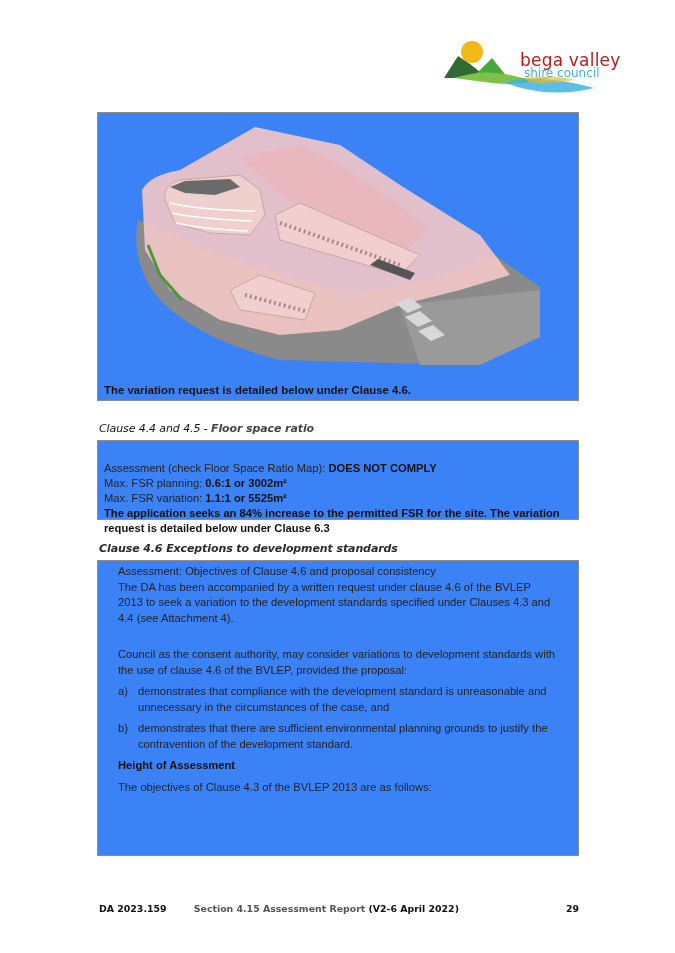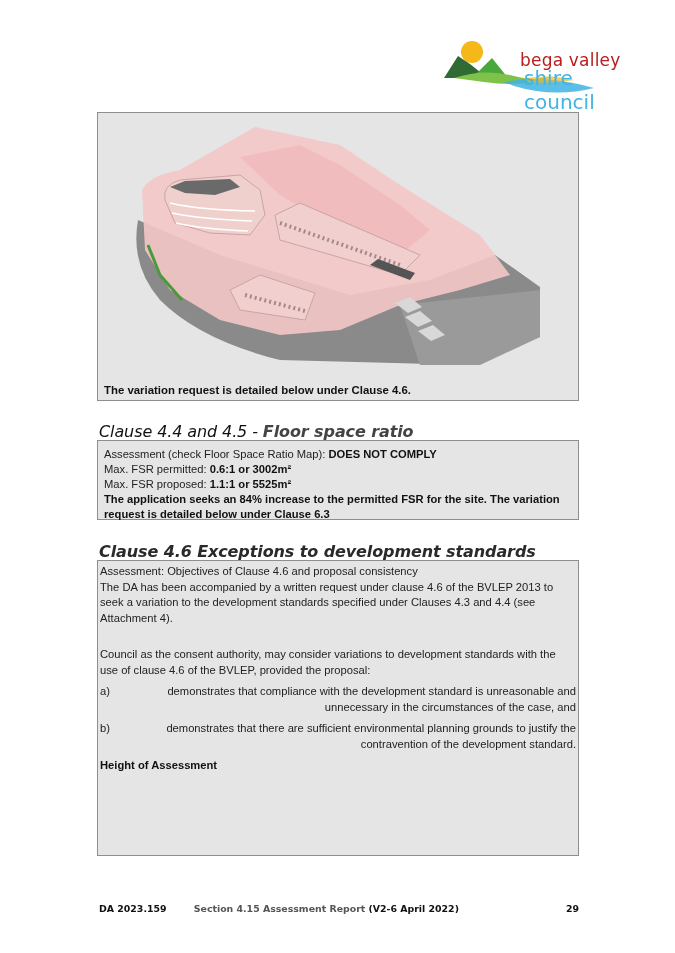--- a/index.html
+++ b/index.html
@@ -2,43 +2,43 @@
 <html><head>
 <meta charset="utf-8">
 <style>
   html, body { margin: 0; padding: 0; background: #ffffff; }
   body { width: 675px; height: 953px; position: relative; overflow: hidden;
          font-family: "Liberation Sans", sans-serif; color: #1a1a1a; }
 
   .logo { position: absolute; left: 444px; top: 38px; width: 190px; height: 68px; }
   .logo svg { position: absolute; left: 0; top: 0; }
   .logo-text1 { position: absolute; left: 76px; top: 12px; font-size: 17px; color: #b91c1c; letter-spacing: 0.2px; font-family: "DejaVu Sans", sans-serif; }
-  .logo-text2 { position: absolute; left: 80px; top: 28px; font-size: 20px; color: #3fb3e3; font-family: "DejaVu Sans", sans-serif; }
+  .logo-text2 { position: absolute; left: 80px; top: 28px; font-size: 12px; color: #3fb3e3; font-family: "DejaVu Sans", sans-serif; text-align: right; }
 
-  .box { position: absolute; left: 97px; width: 482px; border: 1px solid #8e8e8e; box-sizing: border-box; background: #e5e5e5; }
+  .box { position: absolute; left: 97px; width: 482px; border: 1px solid #8e8e8e; box-sizing: border-box; background: #3b82f6; }
   .body-text { font-family: "Liberation Sans", sans-serif; font-size: 11.2px; line-height: 15.5px; color: #222; }
 
   #figure-box { top: 112px; height: 289px; }
   .figure { position: absolute; left: 2px; top: 2px; width: 476px; height: 258px; }
   .figure-caption { position: absolute; left: 6px; top: 271px; font-weight: bold; font-size: 11.4px; color: #111; }
 
-  .heading { position: absolute; left: 99px; font-family: "DejaVu Sans", sans-serif; font-style: italic; font-size: 16px; color: #111; letter-spacing: -0.1px; }
+  .heading { position: absolute; left: 99px; font-family: "DejaVu Sans", sans-serif; font-style: italic; font-size: 11px; color: #111; letter-spacing: -0.1px; }
   .heading .sub { font-weight: bold; color: #444; }
   .heading.bold { font-weight: bold; color: #2a2a2a; }
 
-  #fsr-box { top: 440px; height: 80px; padding: 6px 6px; }
+  #fsr-box { top: 440px; height: 80px; padding: 20px 6px; }
   #fsr-box div { line-height: 15px; }
   b { font-weight: bold; color: #111; }
 
-  #cl46-box { top: 560px; height: 296px; padding: 3px 2px; }
+  #cl46-box { top: 560px; height: 296px; padding: 3px 20px; }
   .p { margin: 0; }
   .underline { text-decoration: underline; font-weight: bold; color: #111; }
   .list-item { display: flex; margin: 6px 0 0 0; }
   .list-marker { width: 20px; flex: none; }
-  .list-text { flex: 1; text-align: right; }
+  .list-text { flex: 1; }
 
   .footer { position: absolute; top: 903px; left: 99px; width: 480px; font-family: "DejaVu Sans", sans-serif; font-size: 9.4px; font-weight: bold; color: #111; }
   .footer .sec { color: #555; margin-left: 24px; }
   .footer .pg { position: absolute; right: 0; top: 0; }
 </style>
 </head>
 <body>
 
 <div class="logo">
   <svg width="190" height="68" viewBox="0 0 190 68">
@@ -83,38 +83,39 @@
   </svg>
   <div class="figure-caption">The variation request is detailed below under Clause 4.6.</div>
 </div>
 
 <div class="heading" style="top:422px;">
   <span>Clause 4.4 and 4.5 - </span><span class="sub">Floor space ratio</span>
 </div>
 
 <div class="box body-text" id="fsr-box">
   <div><span>Assessment (check Floor Space Ratio Map): </span><b>DOES NOT COMPLY</b></div>
-  <div><span>Max. FSR permitted: </span><b>0.6:1 or 3002m²</b></div>
-  <div><span>Max. FSR proposed: </span><b>1.1:1 or 5525m²</b></div>
+  <div><span>Max. FSR planning: </span><b>0.6:1 or 3002m²</b></div>
+  <div><span>Max. FSR variation: </span><b>1.1:1 or 5525m²</b></div>
   <div><b>The application seeks an 84% increase to the permitted FSR for the site. The variation request is detailed below under Clause 6.3</b></div>
 </div>
 
 <div class="heading bold" style="top:542px;">Clause 4.6 Exceptions to development standards</div>
 
 <div class="box body-text" id="cl46-box">
   <p class="p">Assessment: Objectives of Clause 4.6 and proposal consistency</p>
   <p class="p">The DA has been accompanied by a written request under clause 4.6 of the BVLEP 2013 to seek a variation to the development standards specified under Clauses 4.3 and 4.4 (see Attachment 4).</p>
   <p class="p" style="margin-top:21px;">Council as the consent authority, may consider variations to development standards with the use of clause 4.6 of the BVLEP, provided the proposal:</p>
   <div class="list-item">
     <span class="list-marker">a)</span>
     <span class="list-text">demonstrates that compliance with the development standard is unreasonable and unnecessary in the circumstances of the case, and</span>
   </div>
   <div class="list-item">
     <span class="list-marker">b)</span>
     <span class="list-text">demonstrates that there are sufficient environmental planning grounds to justify the contravention of the development standard.</span>
   </div>
   <p class="p" style="margin-top:6px;"><b>Height of Assessment</b></p>
+  <p class="p" style="margin-top:6px;">The objectives of Clause 4.3 of the BVLEP 2013 are as follows:</p>
 </div>
 
 <div class="footer">
   <span>DA 2023.159 </span><span class="sec">Section 4.15 Assessment Report </span><span>(V2-6 April 2022)</span>
   <span class="pg">29</span>
 </div>
 
 </body></html>

